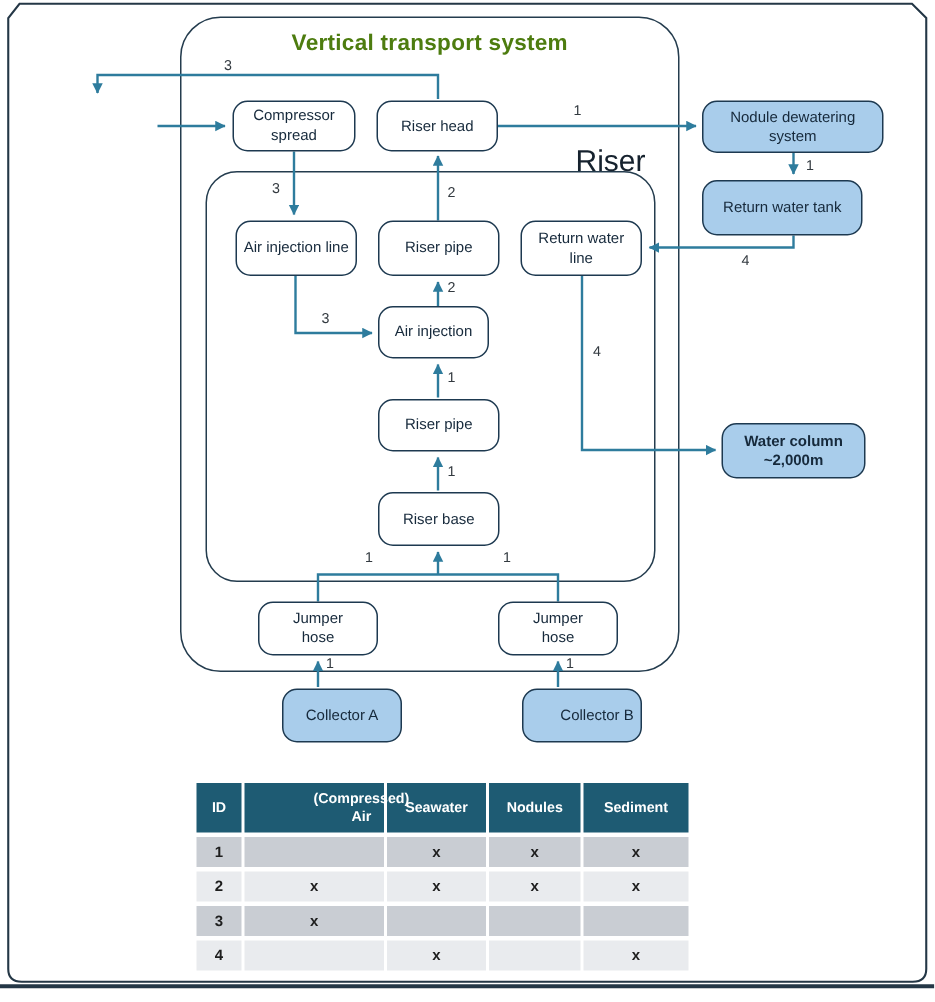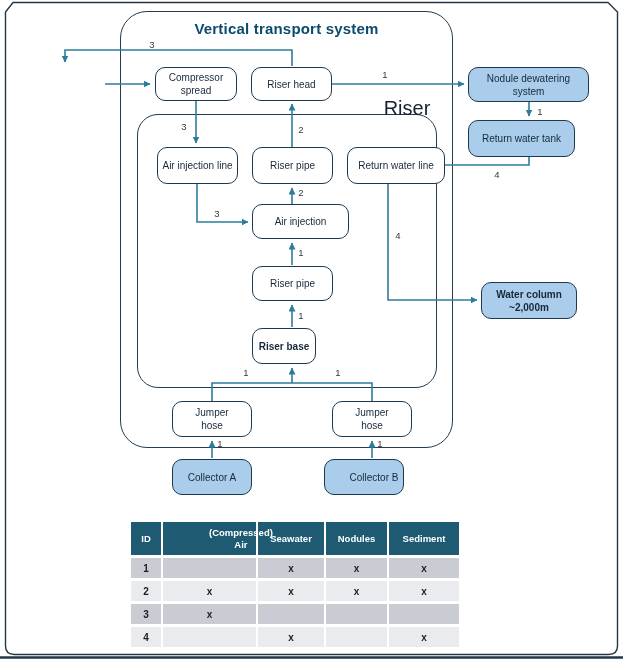--- a/index.html
+++ b/index.html
@@ -7,21 +7,21 @@
     position:relative;width:623px;height:668px;background:#ffffff;
     font-family:"Liberation Sans", sans-serif;overflow:hidden;
   }
   svg.layer{position:absolute;left:0;top:0;pointer-events:none;}
   
   .container{position:absolute;border:1.5px solid #243c4e;background:transparent;box-sizing:border-box;}
   .outer-container{left:120px;top:11px;width:333px;height:437px;border-radius:27px;}
   .riser-container{left:137px;top:114px;width:300px;height:274px;border-radius:21px;}
   .diagram-title{
     position:absolute;left:120px;top:20px;width:333px;text-align:center;
-    font-size:15px;font-weight:600;color:#0c4a6e;letter-spacing:.2px;
+    font-size:15px;font-weight:600;color:#4d7c0f;letter-spacing:.2px;
   }
   .riser-label{
     position:absolute;left:375px;top:97px;width:64px;text-align:center;
     font-size:20px;font-weight:500;color:#16222e;
   }
   
   .node{
     position:absolute;box-sizing:border-box;background:#ffffff;
     border:1.5px solid #1d3950;border-radius:10px;
     display:flex;align-items:center;justify-content:center;text-align:center;
@@ -105,42 +105,42 @@
     </div>
   <div class="node blue" style="left:468px;top:120px;width:107px;height:37px;">
     <span class="lbl">Return water tank</span>
     </div>
   <div class="node" style="left:157px;top:147px;width:81px;height:37px;text-align:center;">
     <span class="lbl">Air injection line</span>
     </div>
   <div class="node" style="left:252px;top:147px;width:81px;height:37px;">
     <span class="lbl">Riser pipe</span>
     </div>
-  <div class="node" style="left:347px;top:147px;width:98px;height:37px;">
+  <div class="node" style="left:347px;top:147px;width:81px;height:37px;">
     <span class="lbl">Return water line</span>
     </div>
-  <div class="node" style="left:252px;top:204px;width:97px;height:35px;">
+  <div class="node" style="left:252px;top:204px;width:74px;height:35px;">
     <span class="lbl">Air injection</span>
     </div>
   <div class="node" style="left:252px;top:266px;width:81px;height:35px;">
     <span class="lbl">Riser pipe</span>
     </div>
-  <div class="node" style="left:252px;top:328px;width:64px;height:36px;font-weight:bold;">
+  <div class="node" style="left:252px;top:328px;width:81px;height:36px;">
     <span class="lbl">Riser base</span>
     </div>
   <div class="node narrow" style="left:172px;top:401px;width:80px;height:36px;">
     <span class="lbl">Jumper hose</span>
     </div>
   <div class="node narrow" style="left:332px;top:401px;width:80px;height:36px;">
     <span class="lbl">Jumper hose</span>
     </div>
-  <div class="node blue" style="left:172px;top:459px;width:80px;height:36px;">
+  <div class="node blue" style="left:188px;top:459px;width:80px;height:36px;">
     <span class="lbl">Collector A</span>
     </div>
-  <div class="node blue" style="left:324px;top:459px;width:80px;height:36px;padding-left:24px;">
+  <div class="node blue" style="left:348px;top:459px;width:80px;height:36px;padding-left:24px;">
     <span class="lbl">Collector B</span>
     </div>
   <div class="node blue" style="left:481px;top:282px;width:96px;height:37px;">
     <span class="lbl" style="max-width:72px;font-weight:bold;">Water column ~2,000m</span>
     </div>
 
   <span class="edge-label" style="left:152px;top:44px;">3</span>
   <span class="edge-label" style="left:184px;top:126px;">3</span>
   <span class="edge-label" style="left:217px;top:213px;">3</span>
   <span class="edge-label" style="left:301px;top:129px;">2</span>

